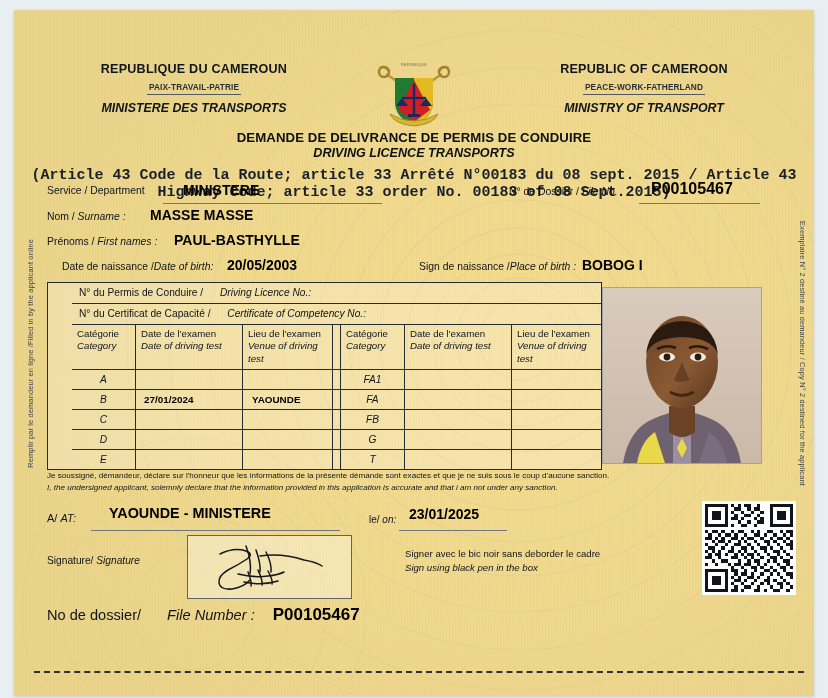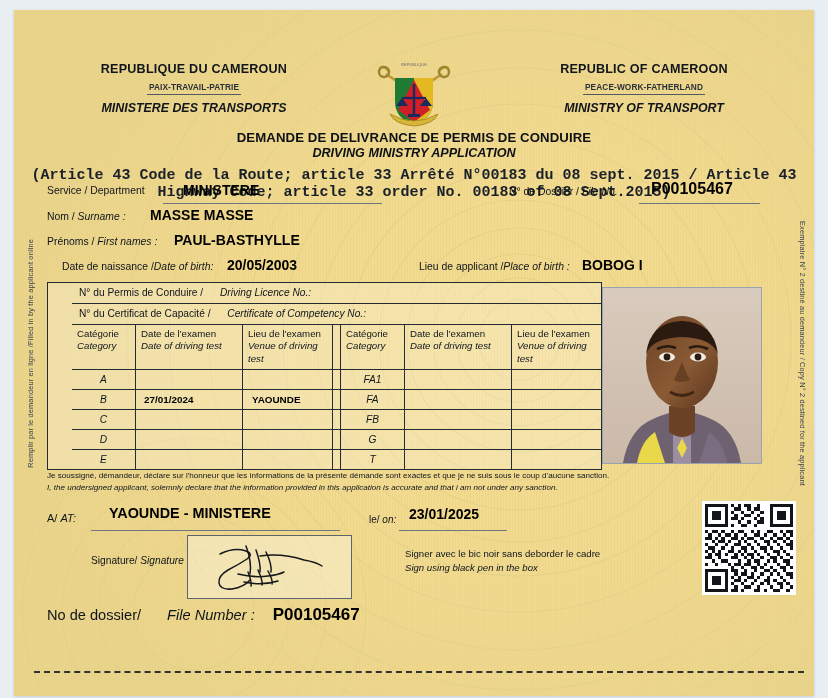--- a/index.html
+++ b/index.html
@@ -111,21 +111,21 @@
   .sign{position:absolute;left:33px;top:495px;right:18px;height:110px;}
   .at-lab{position:absolute;left:0;top:7px;font-size:11px;color:#10151c;}
   .at-lab i{font-style:italic;}
   .at-ul{position:absolute;left:44px;right:456px;top:25px;border-bottom:1px solid #6e7681;}
   .at-v{position:absolute;left:62px;top:0px;font-size:14.4px;font-weight:bold;}
   .on-lab{position:absolute;left:322px;top:9px;font-size:10px;color:#10151c;}
   .on-lab i{font-style:italic;}
   .on-ul{position:absolute;left:352px;width:108px;top:25px;border-bottom:1px solid #6e7681;}
   .on-v{position:absolute;left:362px;top:1px;font-size:14px;font-weight:bold;}
 
-  .sig-lab{position:absolute;left:0;top:50px;font-size:10.2px;color:#10151c;margin-left:44px;}
+  .sig-lab{position:absolute;left:0;top:50px;font-size:10.2px;color:#10151c;}
   .sig-lab i{font-style:italic;}
   .sig-box{position:absolute;left:140px;top:30px;width:163px;height:62px;
            border:1.3px solid #5d646e;background:rgba(255,255,255,.35);overflow:hidden;}
   .note{position:absolute;left:358px;top:43px;}
   .n1{font-size:9.6px;color:#10151c;}
   .n2{font-size:9.6px;font-style:italic;color:#10151c;margin-top:3px;}
   .qr{position:absolute;left:655px;top:-4px;width:94px;height:94px;}
 
   
   .foot{position:absolute;left:33px;top:595px;}
@@ -216,21 +216,21 @@
 
       <div class="col r">
         <div class="l1">REPUBLIC OF CAMEROON</div>
         <div><span class="l2">PEACE-WORK-FATHERLAND</span></div>
         <div class="l3">MINISTRY OF TRANSPORT</div>
       </div>
     </div>
 
     <div class="titleblk">
       <div class="t1">DEMANDE DE DELIVRANCE DE PERMIS DE CONDUIRE</div>
-      <div class="t2">DRIVING MINISTRY APPLICATION</div>
+      <div class="t2">DRIVING LICENCE TRANSPORTS</div>
       <div class="t3">(Article 43 Code de la Route; article 33 Arrêté N°00183 du 08 sept. 2015 / Article 43 Highway Code; article 33 order No. 00183 of 08 Sept.2015)</div>
     </div>
 
     <div class="fields">
 
       <div class="frow">
         <span class="lab f-service">Service / Department</span>
         <span class="ul f-service-ul"></span>
         <span class="val f-service-v">MINISTERE</span>
 
@@ -245,21 +245,21 @@
       </div>
 
       <div class="frow">
         <span class="lab f-pre"><span>Prénoms / </span><i>First names :</i></span>
         <span class="val f-pre-v">PAUL-BASTHYLLE</span>
       </div>
 
       <div class="frow">
         <span class="lab f-dob"><span>Date de naissance /</span><i>Date of birth:</i></span>
         <span class="val f-dob-v">20/05/2003</span>
-        <span class="lab f-pob"><span>Lieu de applicant /</span><i>Place of birth :</i></span>
+        <span class="lab f-pob"><span>Sign de naissance /</span><i>Place of birth :</i></span>
         <span class="val f-pob-v">BOBOG I</span>
       </div>
     </div>
 
     <div class="tbl">
       <div class="trow">
         <div class="tfull"><span>N° du Permis de Conduire / </span><i>Driving Licence No.:</i></div>
       </div>
       <div class="trow">
         <div class="tfull"><span>N° du Certificat de Capacité / </span><i>Certificate of Competency No.:</i></div>

